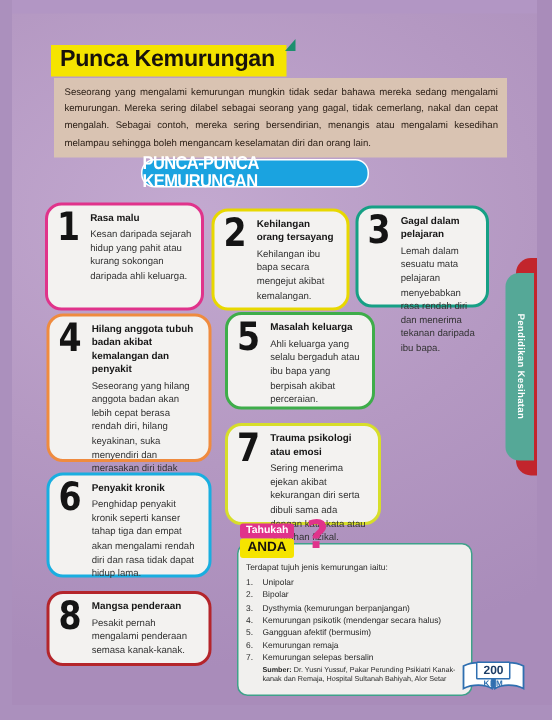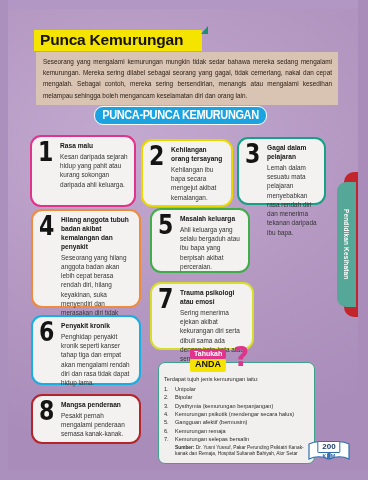--- a/index.html
+++ b/index.html
@@ -44,21 +44,21 @@
     position: absolute;
     left: 34px; top: 30px;
   }
   .title-hl {
     display: inline-block;
     background: #f5e400;
     color: #18120c;
     font-size: 15.5px;
     font-weight: bold;
     letter-spacing: -0.2px;
-    padding: 2px 19px 3px 6px;
+    padding: 2px 8px 3px 6px;
     line-height: 1.0;
     position: relative;
   }
   .title-corner {
     position: absolute;
     right: -6px; top: -4px;
     width: 0; height: 0;
     border-left: 7px solid transparent;
     border-bottom: 8px solid #1c8f6e;
   }
@@ -71,21 +71,21 @@
     font-size: 6.4px;
     line-height: 1.75;
     padding: 4px 6px 4px 7px;
     text-align: justify;
   }
 
   
   .banner {
     position: absolute;
     left: 94px; top: 106px;
-    width: 173px;
+    width: 152px;
     height: 19px;
     border-radius: 9px;
     background: #1aa3e0;
     border: 1.6px solid #ffffff;
     box-sizing: border-box;
     display: flex;
     align-items: center;
     justify-content: center;
   }
   .banner-text {
@@ -143,21 +143,20 @@
     border-radius: 7px;
     box-sizing: border-box;
     padding: 13px 5px 5px 5px;
   }
   .dyk-badges {
     position: absolute;
     left: 160px; top: 349px;
     display: flex;
     align-items: flex-start;
     z-index: 6;
-    margin-left: 30px;
   }
   .badge-tahukah {
     background: #e0338b;
     color: #ffffff;
     font-size: 7px;
     font-weight: bold;
     padding: 1px 4px 2px 4px;
     border-radius: 2px;
     line-height: 1;
     margin-top: 0px;

